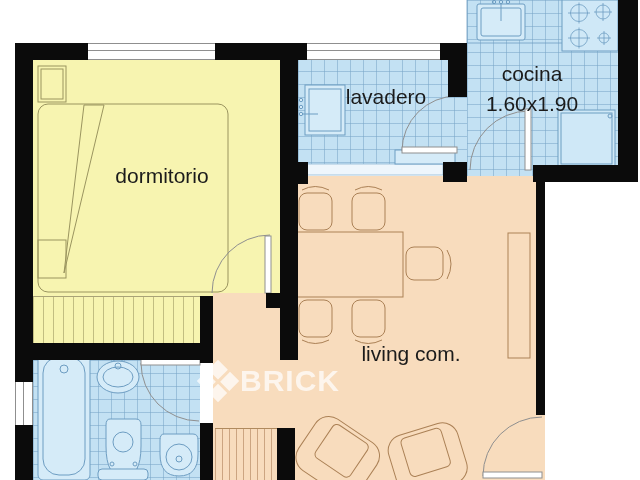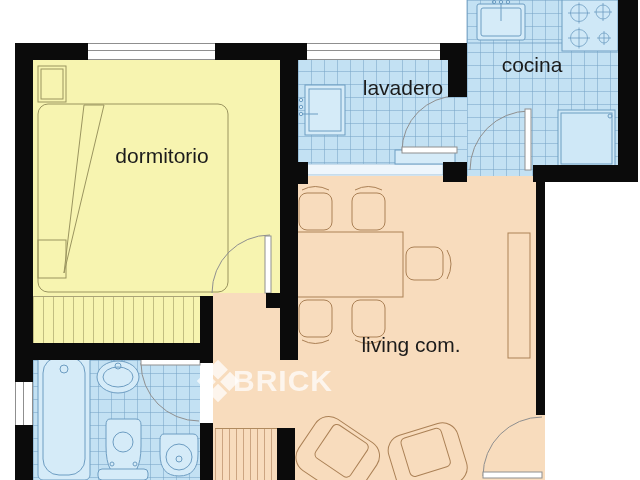--- a/index.html
+++ b/index.html
@@ -23,23 +23,23 @@
   .wall{background:#0b0b0b;z-index:30;}
   
   .win{background:#ffffff;z-index:35;}
   .win-h{box-shadow:inset 0 1px 0 #8f8f8f, inset 0 -1px 0 #8f8f8f;
     background-image:linear-gradient(to bottom, transparent 7px, #8f8f8f 7px, #8f8f8f 8px, transparent 8px);}
   .win-v{box-shadow:inset 1px 0 0 #8f8f8f, inset -1px 0 0 #8f8f8f;
     background-image:linear-gradient(to right, transparent 8px, #8f8f8f 8px, #8f8f8f 9px, transparent 9px);}
   svg#plan-gfx{position:absolute;left:0;top:0;z-index:20;}
   
   .room-label{position:absolute;z-index:50;text-align:center;color:#1b1b1b;
-    font-size:21px;line-height:30px;white-space:nowrap;}
-  
-  .wm{position:absolute;left:203px;top:364px;z-index:40;display:flex;align-items:center;gap:0;}
+    font-size:21px;line-height:30px;white-space:nowrap;margin-top:9px;}
+  
+  .wm{position:absolute;left:203px;top:364px;z-index:40;display:flex;align-items:center;gap:7px;}
   .wm-diamond{width:30px;height:30px;transform:rotate(45deg);display:grid;
     grid-template-columns:1fr 1fr;grid-template-rows:1fr 1fr;gap:3px;}
   .wm-diamond div{background:rgba(255,255,255,.72);}
   .wm-text{font-size:30px;font-weight:bold;letter-spacing:1px;color:rgba(255,255,255,.72);}
 </style>
 </head>
 <body>
 
 <div id="stage">
 
@@ -178,28 +178,29 @@
   <div class="abs wall" style="left:200px;top:423px;width:13px;height:57px;"></div>
   <div class="abs wall" style="left:277px;top:428px;width:18px;height:52px;"></div>
   <div class="abs wall" style="left:618px;top:0px;width:20px;height:182px;"></div>
   <div class="abs wall" style="left:533px;top:165px;width:105px;height:17px;"></div>
   <div class="abs wall" style="left:536px;top:176px;width:9px;height:239px;"></div>
 
   <div class="abs win win-h" style="left:88px;top:43px;width:127px;height:17px;"></div>
   <div class="abs win win-h" style="left:307px;top:43px;width:133px;height:17px;"></div>
   <div class="abs win win-v" style="left:15px;top:382px;width:18px;height:43px;"></div>
 
-  <div class="room-label" style="left:62px;top:141px;width:200px;">
+  <div class="room-label" style="left:62px;top:152px;width:200px;">
     <div>dormitorio</div>
   </div>
-  <div class="room-label" style="left:303px;top:73px;width:200px;">
+  <div class="room-label" style="left:286px;top:73px;width:200px;">
     <div>lavadero</div>
   </div>
   <div class="room-label" style="left:442px;top:50px;width:180px;">
     <div>cocina</div>
+    <div>1.60x1.90</div>
   </div>
   <div class="room-label" style="left:311px;top:330px;width:200px;">
     <div>living com.</div>
   </div>
 
   <div class="wm">
     <div class="wm-diamond">
       <div></div>
         <div></div>
         <div></div>

